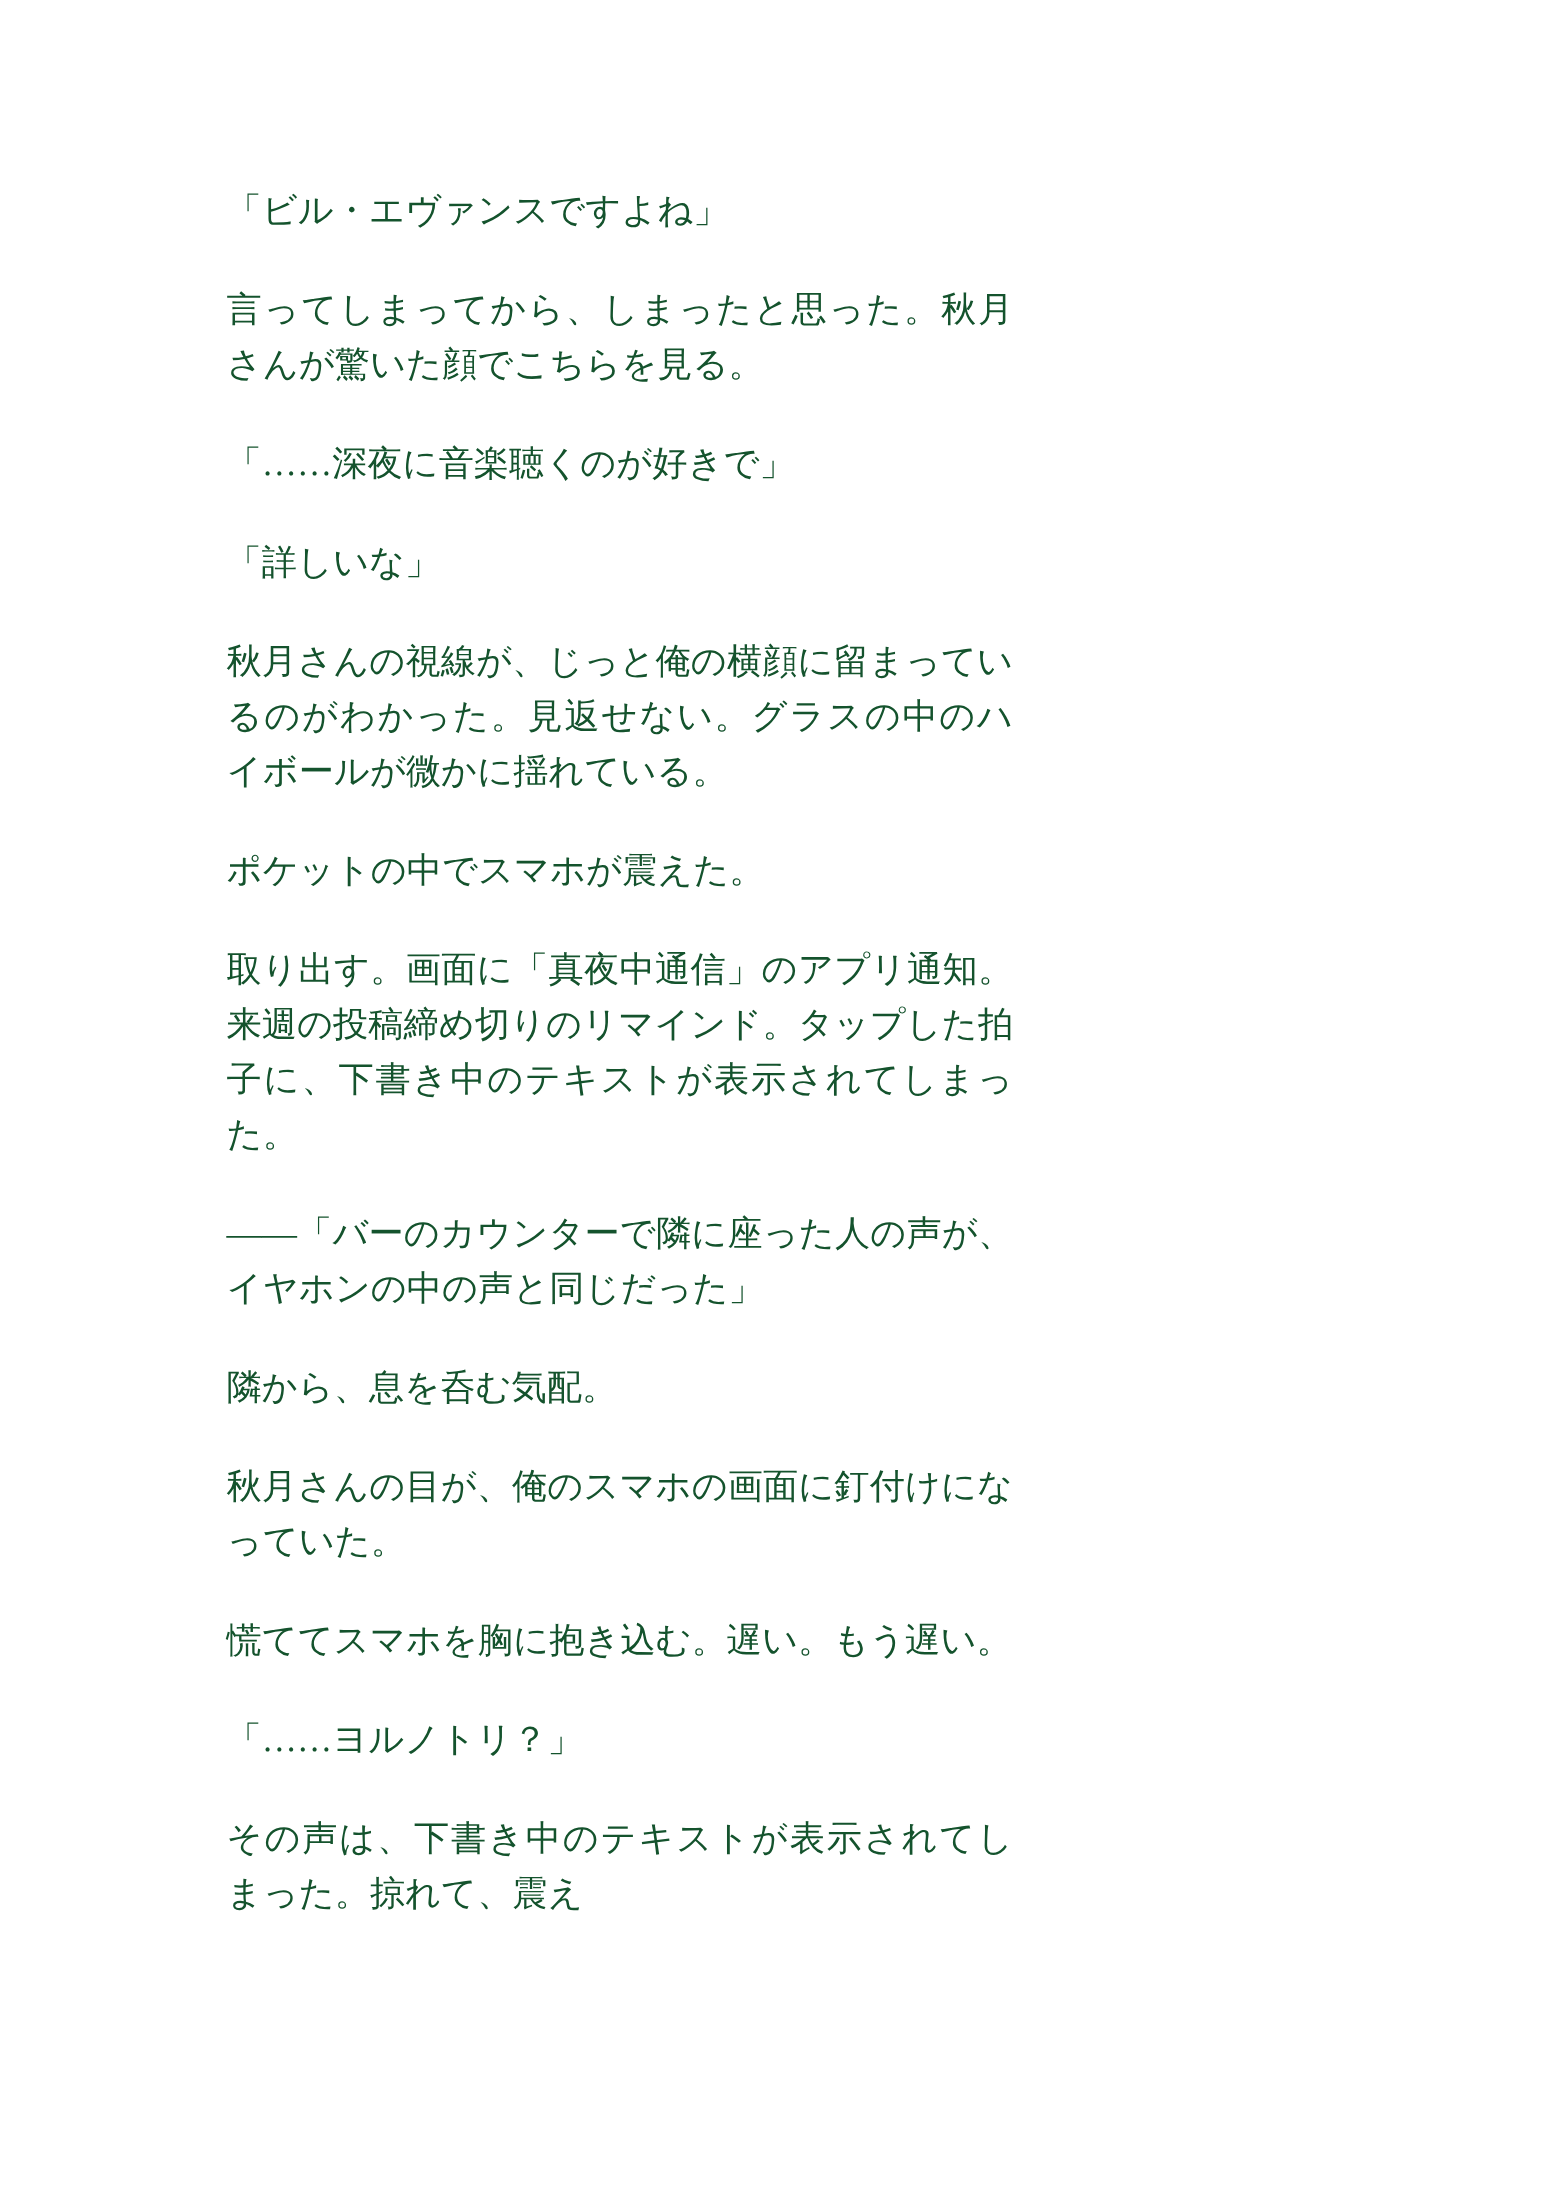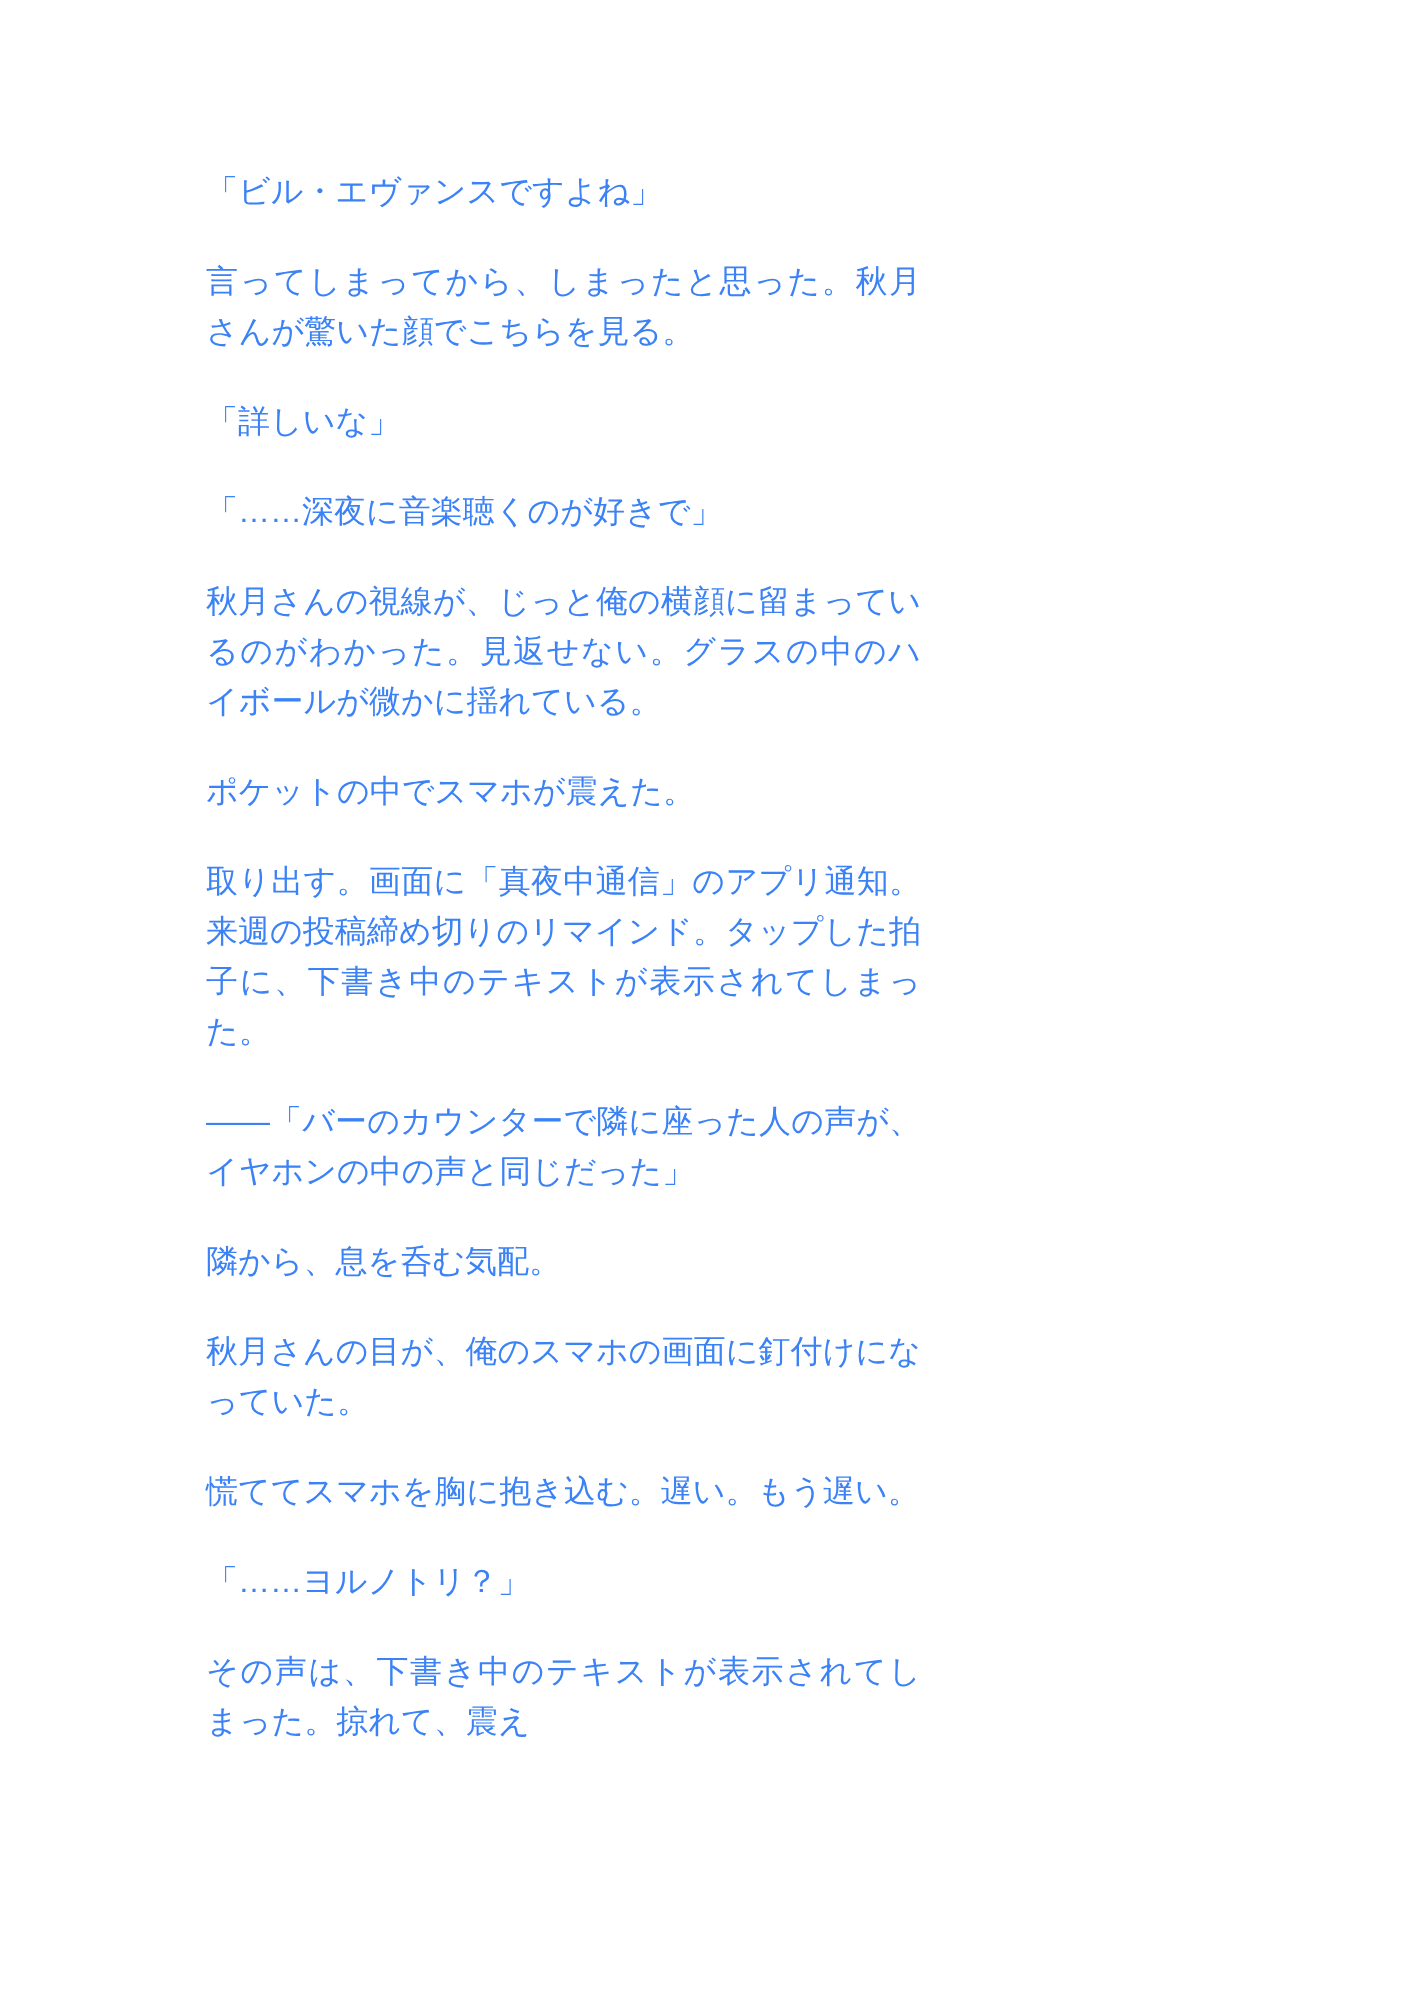--- a/index.html
+++ b/index.html
@@ -11,41 +11,41 @@
     width: 1415px;
     height: 2000px;
     overflow: hidden;
   }
   .page {
     box-sizing: border-box;
     width: 1169px;
     height: 2000px;
     background: #ffffff;
     padding: 166px 248px 0 206px;
-    font-family: Liberation Sans, sans-serif;
+    font-family: Liberation Serif, serif;
     font-size: 32px;
     line-height: 50px;
-    color: #3b82f6;
+    color: #14532d;
     text-align: justify;
     text-justify: inter-character;
   }
   .page p.para {
     margin: 0 0 40px 0;
     padding: 0;
     letter-spacing: 0;
   }
 </style>
 </head>
 <body>
 
 <div class="page">
   <p class="para">「ビル・エヴァンスですよね」</p>
   <p class="para">言ってしまってから、しまったと思った。秋月さんが驚いた顔でこちらを見る。</p>
+  <p class="para">「……深夜に音楽聴くのが好きで」</p>
   <p class="para">「詳しいな」</p>
-  <p class="para">「……深夜に音楽聴くのが好きで」</p>
   <p class="para">秋月さんの視線が、じっと俺の横顔に留まっているのがわかった。見返せない。グラスの中のハイボールが微かに揺れている。</p>
   <p class="para">ポケットの中でスマホが震えた。</p>
   <p class="para">取り出す。画面に「真夜中通信」のアプリ通知。来週の投稿締め切りのリマインド。タップした拍子に、下書き中のテキストが表示されてしまった。</p>
   <p class="para">——「バーのカウンターで隣に座った人の声が、イヤホンの中の声と同じだった」</p>
   <p class="para">隣から、息を呑む気配。</p>
   <p class="para">秋月さんの目が、俺のスマホの画面に釘付けになっていた。</p>
   <p class="para">慌ててスマホを胸に抱き込む。遅い。もう遅い。</p>
   <p class="para">「……ヨルノトリ？」</p>
   <p class="para">その声は、下書き中のテキストが表示されてしまった。掠れて、震え</p>
 </div>

